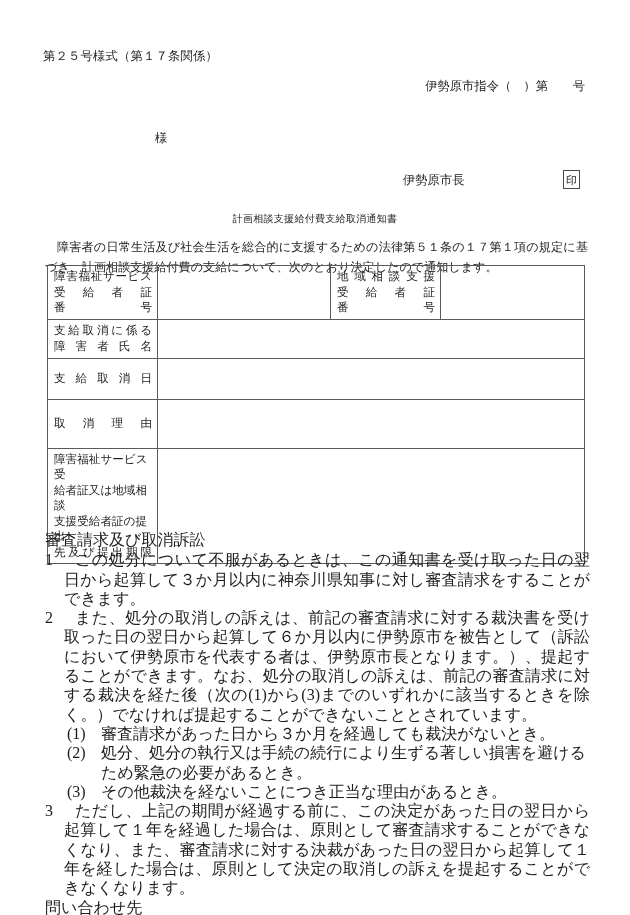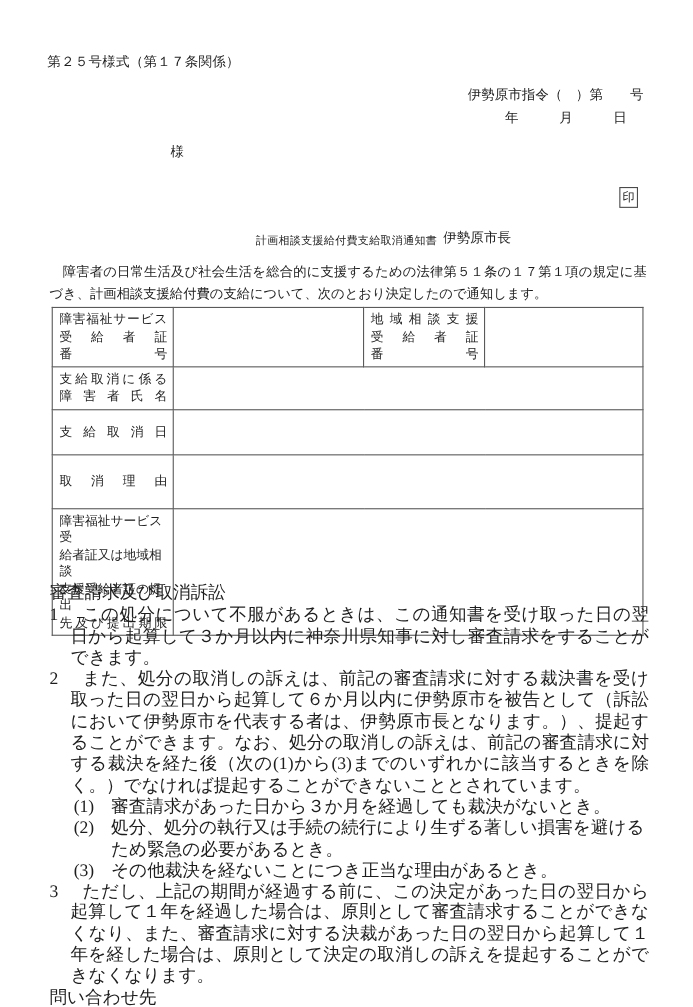--- a/index.html
+++ b/index.html
@@ -56,21 +56,20 @@
     left: 155px;
     top: 130px;
     font-size: 12.3px;
   }
   .issuer {
     position: absolute;
     left: 403px;
     top: 172px;
     font-size: 12.3px;
     white-space: pre;
-    margin-top: 36px;
   }
   .seal-box {
     position: absolute;
     left: 563px;
     top: 170px;
     width: 17px;
     height: 19px;
     border: 1px solid #4a4a4a;
     font-size: 11px;
     line-height: 19px;
@@ -99,21 +98,21 @@
     line-height: 19.5px;
     text-align: justify;
     text-justify: inter-character;
     text-indent: 12px;
   }
 
   
   .form-table {
     position: absolute;
     left: 47px;
-    top: 279px;
+    top: 265px;
     width: 538px;
     border-collapse: collapse;
     table-layout: fixed;
   }
   .form-table td {
     border: 1px solid #5a5a5a;
     padding: 0;
     vertical-align: middle;
     font-size: 11.6px;
   }
@@ -196,21 +195,20 @@
 </style>
 </head>
 <body>
 
 <div class="page">
 
   <div class="form-no">第２５号様式（第１７条関係）</div>
 
   <div class="doc-number">
     <span class="num-line">伊勢原市指令（　）第　　号</span>
-    <span class="date-line">年　　　月　　　日</span>
   </div>
 
   <div class="addressee">様</div>
 
   <div class="issuer">伊勢原市長</div>
   <div class="seal-box">印</div>
 
   <div class="doc-title">計画相談支援給付費支給取消通知書</div>
 
   <div class="intro">障害者の日常生活及び社会生活を総合的に支援するための法律第５１条の１７第１項の規定に基づき、計画相談支援給付費の支給について、次のとおり決定したので通知します。</div>

